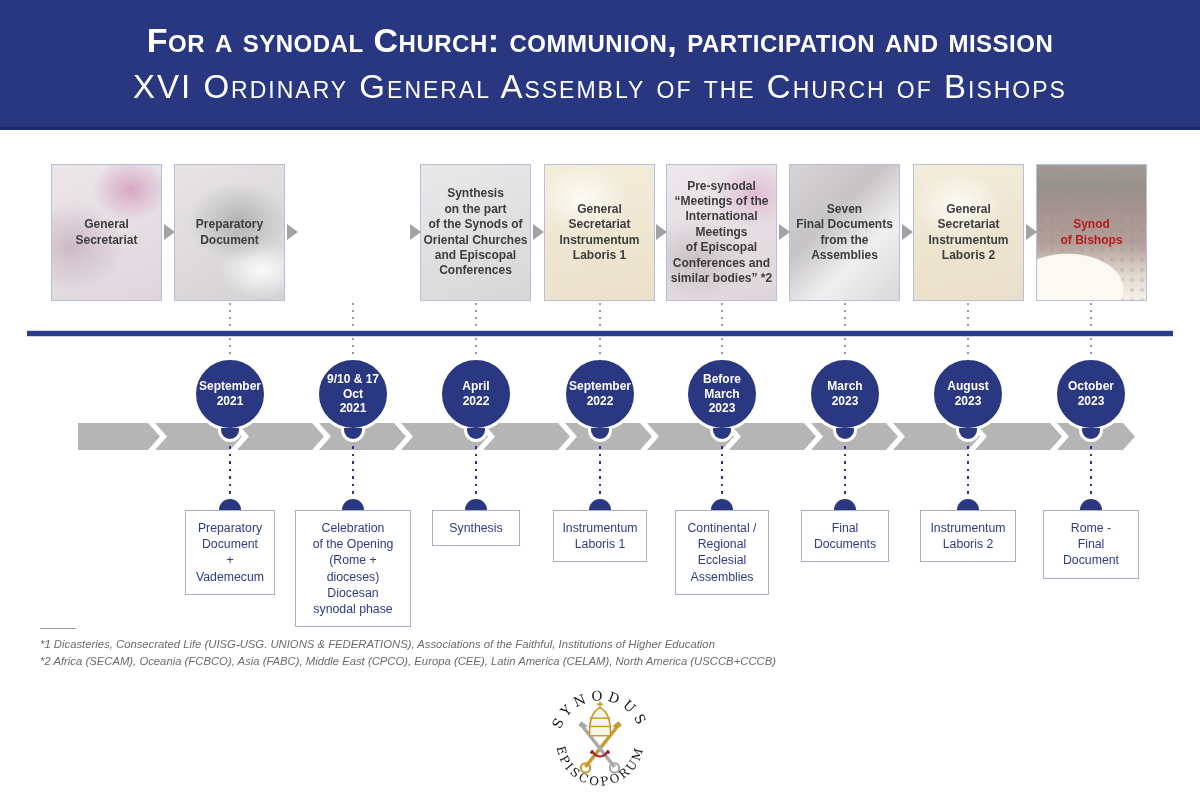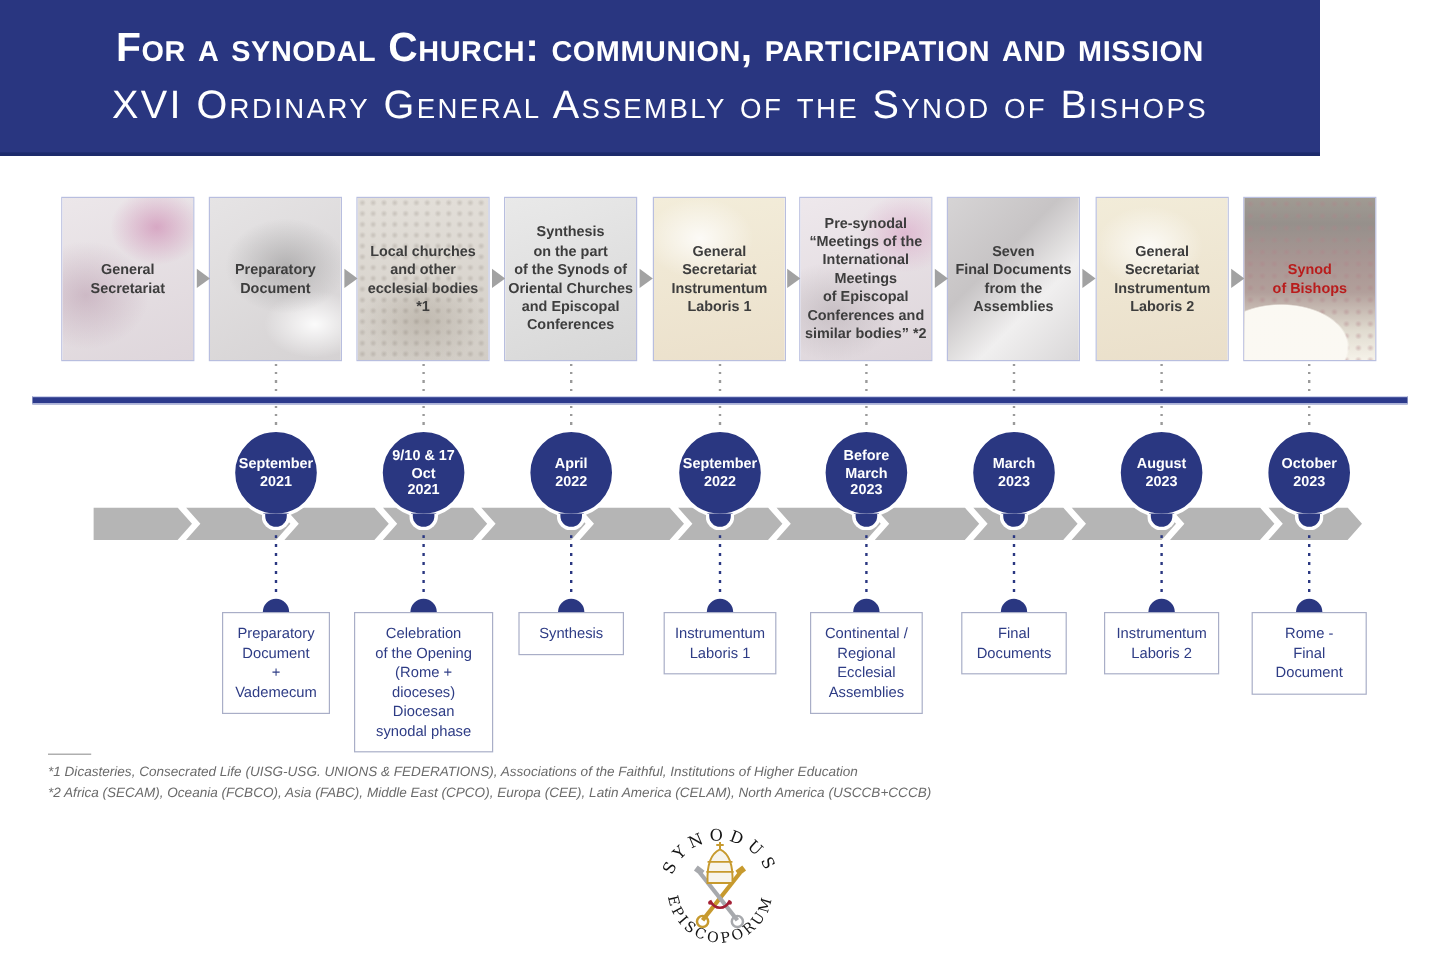--- a/index.html
+++ b/index.html
@@ -2,21 +2,21 @@
 <html><head>
 <meta charset="utf-8">
 <style>
   * { margin:0; padding:0; box-sizing:border-box; }
   html,body { background:#ffffff; }
   body { font-family:"Liberation Sans", sans-serif; }
   .stage { position:relative; width:1200px; height:800px; background:#ffffff; overflow:hidden; }
 
   
   .header {
-    position:absolute; left:0; top:0; width:1100px; height:130px;
+    position:absolute; left:0; top:0; width:1200px; height:130px;
     background:#293680; border-bottom:3px solid #1c2a6b;
     display:flex; flex-direction:column; align-items:center; justify-content:center; gap:8px;
   }
   .title-1 {
     color:#ffffff; font-size:34px; font-weight:700; letter-spacing:.5px;
     font-variant:small-caps; white-space:nowrap;
   }
   .title-2 {
     color:#ffffff; font-size:33px; font-weight:400; letter-spacing:2px;
     font-variant:small-caps; white-space:nowrap;
@@ -127,38 +127,32 @@
   .logo { position:absolute; left:542px; top:684px; }
   .logo text { font-family:"DejaVu Serif", serif; fill:#141414; }
 </style>
 </head>
 <body>
 
 <div class="stage">
 
   <div class="header">
     <div class="title-1">For a synodal Church: communion, participation and mission</div>
-    <div class="title-2">XVI Ordinary General Assembly of the Synod of Bishops</div>
+    <div class="title-2">XVI Ordinary General Assembly of the Church of Bishops</div>
   </div>
 
   <div class="step" style="left:51px">
     <div class="step-img img-1"></div>
     <div class="step-label">General
 Secretariat</div>
   </div>
   <div class="step" style="left:174px">
     <div class="step-img img-2"></div>
     <div class="step-label">Preparatory
 Document</div>
-  </div>
-  <div class="step" style="left:297px">
-    <div class="step-img img-3"></div>
-    <div class="step-label">Local churches
-and other
-ecclesial bodies *1</div>
   </div>
   <div class="step" style="left:420px">
     <div class="step-img img-4"></div>
     <div class="step-label">Synthesis
 on the part
 of the Synods of
 Oriental Churches
 and Episcopal
 Conferences</div>
   </div>

